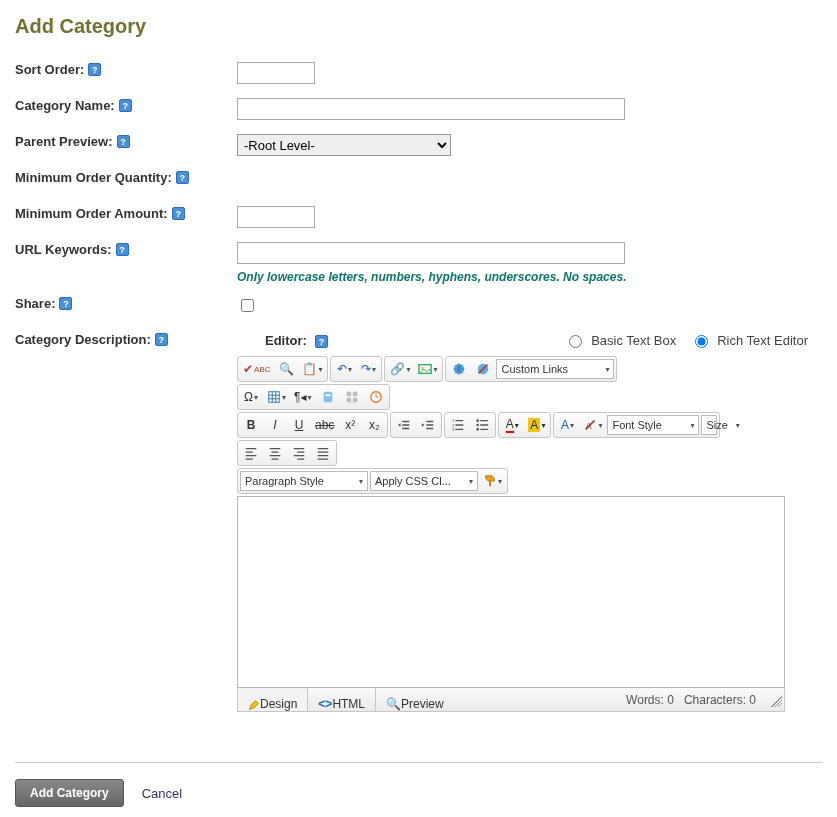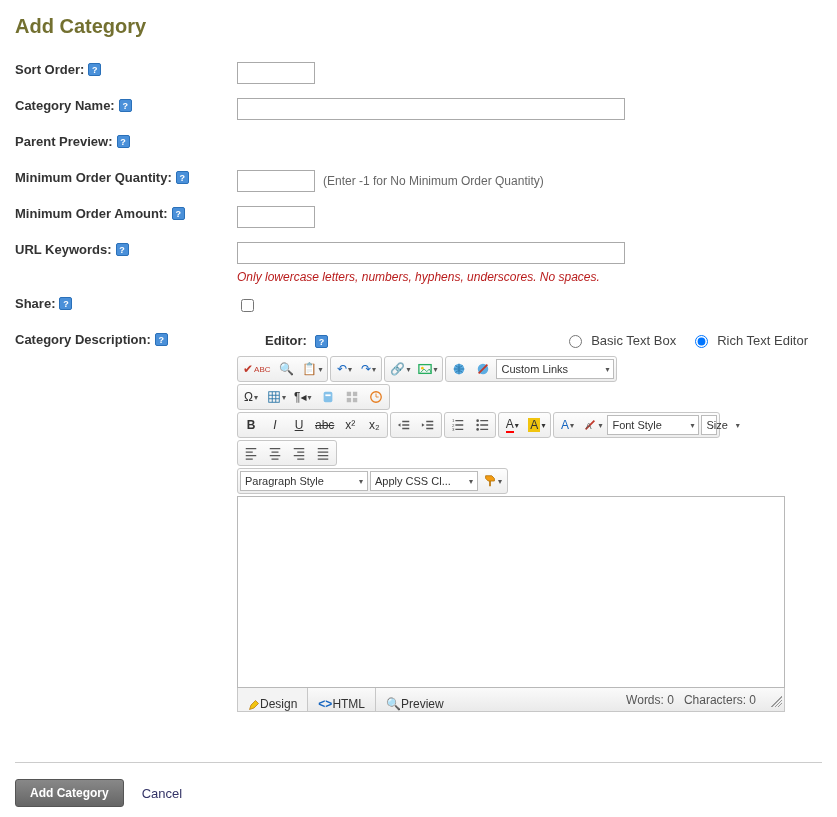--- a/index.html
+++ b/index.html
@@ -61,21 +61,21 @@
   .w-small { width: 78px; }
   .w-wide { width: 388px; }
   select {
     border: 1px solid #999;
     font-size: 13px;
     height: 22px;
     padding: 1px 2px;
   }
   .w-select { width: 214px; }
   .hint { color: #666; font-size: 12px; }
-  .hint-italic { font-style: italic; color: #b91c1c; font-size: 12px; margin-left: 222px; margin-top: -8px; margin-bottom: 12px; }
+  .hint-italic { font-style: italic; color: #0f766e; font-size: 12px; margin-left: 222px; margin-top: -8px; margin-bottom: 12px; font-weight: bold; }
   input[type="checkbox"] { width: 13px; height: 13px; }
   input[type="radio"]   { width: 13px; height: 13px; vertical-align: middle; }
   .radio-opt { display: inline-flex; align-items: center; gap: 6px; margin-right: 14px; color: #444;}
   .editor-header-row {
     display: flex;
     align-items: flex-end;
     margin-left: 28px;
     margin-bottom: 8px;
   }
   .editor-header-row .ed-label { font-weight: bold; margin-right: 4px;}
@@ -209,30 +209,31 @@
   <div class="form-control-area">
     <input type="text" class="w-wide" value="" style="">
   </div>
 </div>
 
 <div class="form-row">
   <div class="form-label">
     <span>Parent Preview:</span>
     <span class="help-icon">?</span>
   </div>
+  <div class="form-control-area">
+    <select class="w-select">
+      <option>-Root Level-</option>
+    </select>
+  </div>
 </div>
 
 <div class="form-row">
   <div class="form-label">
     <span>Minimum Order Quantity:</span>
     <span class="help-icon">?</span>
-  </div>
-  <div class="form-control-area">
-    <input type="text" class="w-small" value="" style="">
-    <span class="hint">(Enter -1 for No Minimum Order Quantity)</span>
   </div>
 </div>
 
 <div class="form-row">
   <div class="form-label">
     <span>Minimum Order Amount:</span>
     <span class="help-icon">?</span>
   </div>
   <div class="form-control-area">
     <input type="text" class="w-small" value="" style="">

